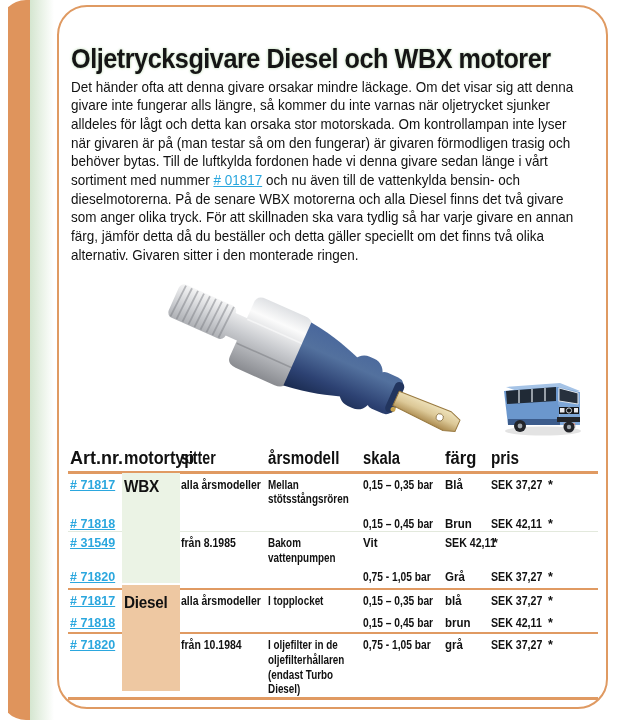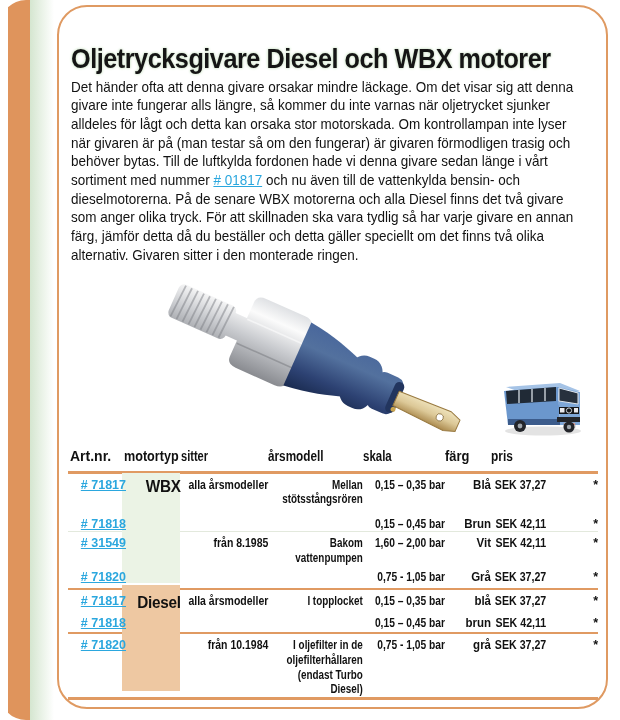--- a/index.html
+++ b/index.html
@@ -17,22 +17,22 @@
   .intro{position:absolute;left:71px;top:63px;width:556px;transform:scaleX(0.93);
          transform-origin:0 0;font-size:14.5px;line-height:18.7px;color:#121212;}
   .lnk{color:#2ba7de;text-decoration:underline;cursor:pointer;font-weight:inherit;}
   .product{position:absolute;left:112px;top:246px;}
   .van{position:absolute;left:496px;top:371px;}
 
   .tbl{position:absolute;left:68px;top:444px;width:530px;}
   .bg-wbx{position:absolute;left:54px;top:29px;width:58px;height:110px;background:#ebf3e5;z-index:1;}
   .bg-diesel{position:absolute;left:54px;top:141px;width:58px;height:106px;background:#eec8a2;z-index:1;}
   .hdr,.row{display:grid;grid-template-columns:56px 57px 87px 95px 82px 46px 55px 52px;}
-  .hdr{height:27px;font-size:14px;font-weight:bold;}
-  .row{font-size:12.5px;font-weight:bold;line-height:1.18;text-align:right;}
+  .hdr{height:27px;font-size:18px;font-weight:bold;}
+  .row{font-size:12.5px;font-weight:bold;line-height:1.18;}
   .c{position:relative;z-index:2;padding-top:4px;}
   .in{transform-origin:0 0;display:block;}
   .c0 .in{width:56px;padding-left:2px;}
   .c1 .in{width:63px;transform:scaleX(0.90);}
   .c2 .in{width:104px;transform:scaleX(0.84);}
   .c3 .in{width:120px;transform:scaleX(0.79);}
   .c4 .in{width:100px;transform:scaleX(0.82);}
   .c5 .in{width:50px;transform:scaleX(0.92);}
   .c6 .in{width:65px;transform:scaleX(0.85);}
   .c7 .in{width:50px;padding-left:2px;}
@@ -215,23 +215,20 @@
         </div>
         <div class="c c1">
           <div class="in"></div>
         </div>
         <div class="c c2">
           <div class="in">från 8.1985</div>
         </div>
         <div class="c c3">
           <div class="in">Bakom vattenpumpen</div>
         </div>
-        <div class="c c4">
-          <div class="in">1,60 – 2,00 bar</div>
-        </div>
         <div class="c c5">
           <div class="in">Vit</div>
         </div>
         <div class="c c6">
           <div class="in">SEK 42,11</div>
         </div>
         <div class="c c7">
           <div class="in">*</div>
         </div>
       </div>

